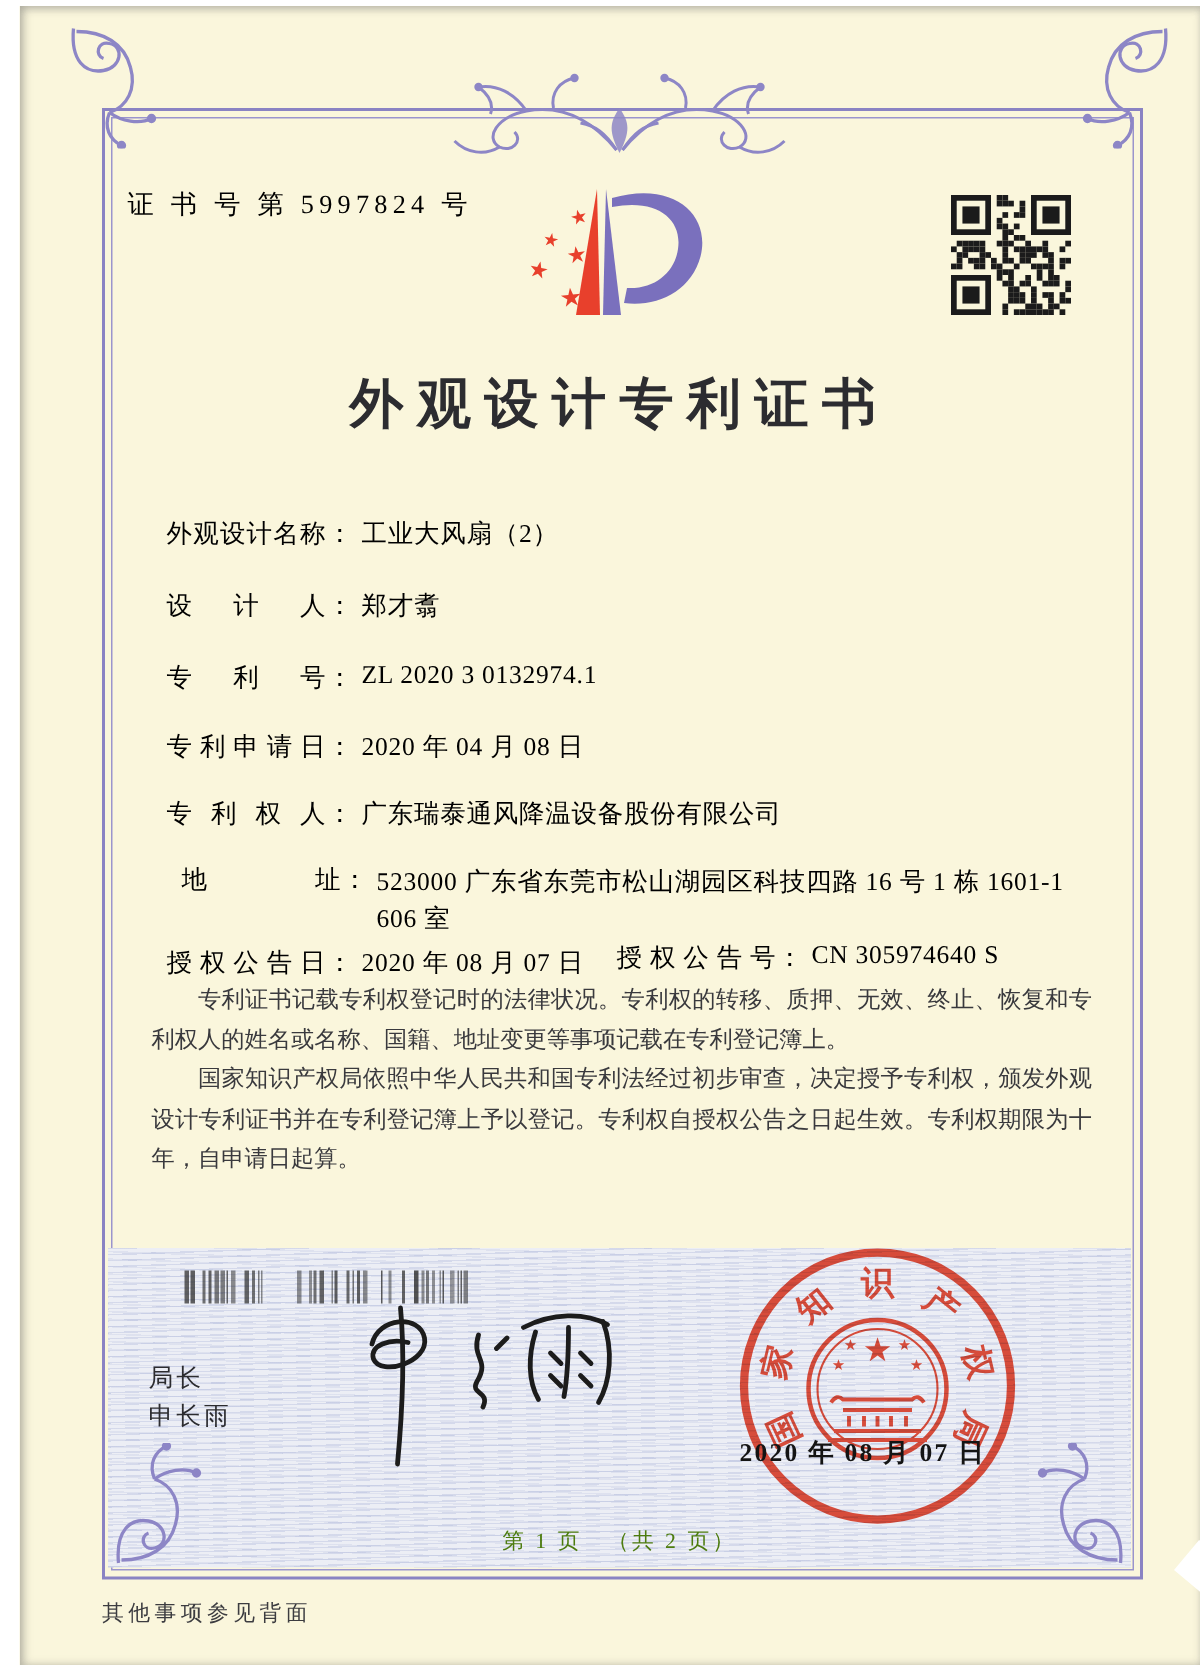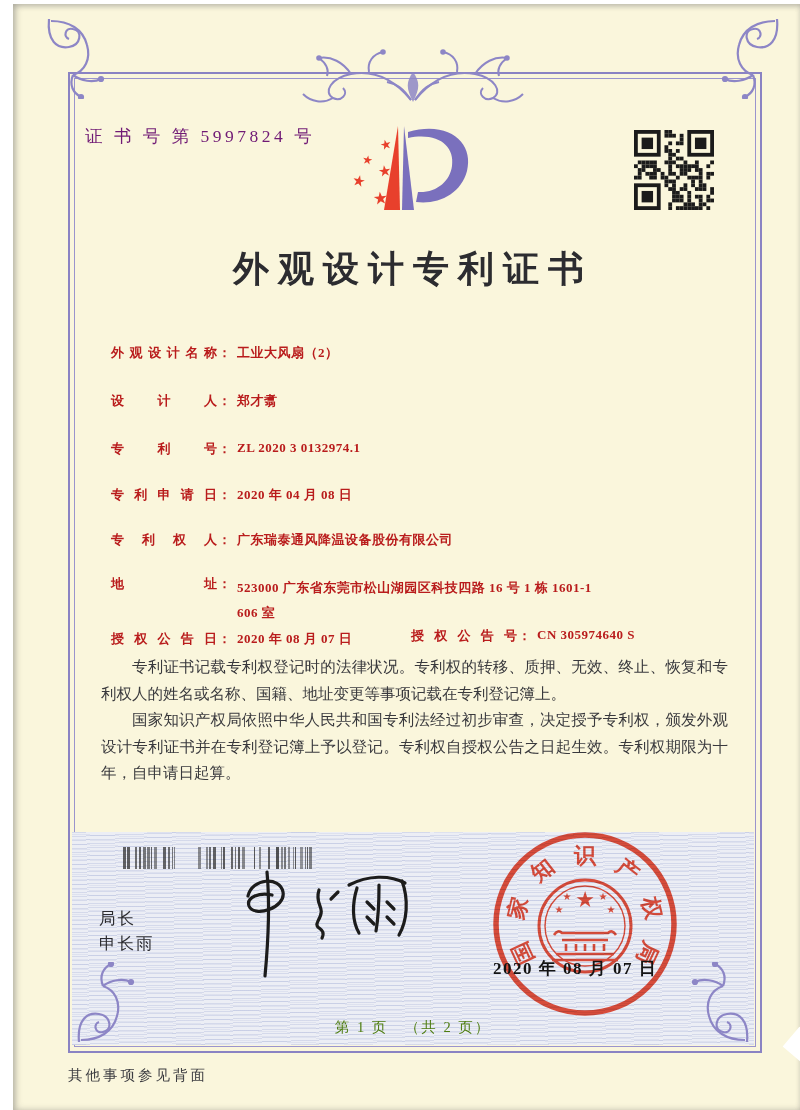--- a/index.html
+++ b/index.html
@@ -9,25 +9,25 @@
          box-shadow:inset 3px 0 6px rgba(90,90,90,.35), inset 0 3px 5px rgba(120,120,120,.25);}
   
   .frame{position:absolute;left:55px;top:68px;width:690px;height:977px;
          border:2.5px solid #8a83c3;}
   .frame-inner{position:absolute;left:4px;top:4px;right:4px;bottom:4px;border:1px solid #9a94cd;}
   
   .band{position:absolute;left:59px;top:828px;width:682px;height:213px;background-color:#ecEEf5;
         background-image:
           repeating-linear-gradient(178deg, rgba(128,142,198,.22) 0 1px, rgba(255,255,255,0) 1px 4px),
           repeating-linear-gradient(2deg, rgba(128,142,198,.13) 0 1px, rgba(255,255,255,0) 1px 5px);}
-  .cert-no{position:absolute;left:72px;top:120px;font-size:17.5px;letter-spacing:3.5px;color:#701a75;}
+  .cert-no{position:absolute;left:72px;top:120px;font-size:17.5px;letter-spacing:3.5px;color:#000000;}
   .main-title{position:absolute;left:0;top:241px;width:800px;text-align:center;
               font-size:36px;font-weight:bold;letter-spacing:9px;color:#2c2c30;}
   
-  .frow{position:absolute;left:98px;font-size:13px;color:#b91c1c;white-space:nowrap;font-weight:bold;}
+  .frow{position:absolute;left:98px;font-size:17px;color:#000000;white-space:nowrap;}
   .flabel{display:inline-block;width:106px;text-align:justify;text-align-last:justify;vertical-align:top;}
   .fcolon{margin:0 6px 0 1px;}
   .fvalue{display:inline-block;vertical-align:top;letter-spacing:.5px;}
   .fvalue.wrap{white-space:pre-line;width:520px;line-height:25px;}
   
   .paras{position:absolute;left:88px;top:650px;width:627px;font-size:15.5px;line-height:26.5px;
          color:#39393d;text-align:justify;}
   .paras p{margin:0;text-indent:2em;}
   
   .official{position:absolute;left:86px;font-size:16.5px;letter-spacing:2px;color:#2c2c30;}
@@ -284,21 +284,21 @@
   </div>
   <div class="frow" style="top:436px;">
     <span class="flabel">专利号</span><span class="fcolon">：</span><span class="fvalue">ZL 2020 3 0132974.1</span>
   </div>
   <div class="frow" style="top:482px;">
     <span class="flabel">专利申请日</span><span class="fcolon">：</span><span class="fvalue">2020 年 04 月 08 日</span>
   </div>
   <div class="frow" style="top:527px;">
     <span class="flabel">专利权人</span><span class="fcolon">：</span><span class="fvalue">广东瑞泰通风降温设备股份有限公司</span>
   </div>
-  <div class="frow" style="top:571px;">
+  <div class="frow" style="top:571px;margin-left:10px;">
     <span class="flabel">地址</span><span class="fcolon">：</span><span class="fvalue wrap">523000 广东省东莞市松山湖园区科技四路 16 号 1 栋 1601-1
 606 室</span>
   </div>
   <div class="frow" style="top:626px;">
     <span class="flabel">授权公告日</span><span class="fcolon">：</span><span class="fvalue">2020 年 08 月 07 日</span>
   </div>
   <div class="frow" style="top:623px;left:398px;">
     <span class="flabel">授权公告号</span><span class="fcolon">：</span><span class="fvalue">CN 305974640 S</span>
   </div>
 

